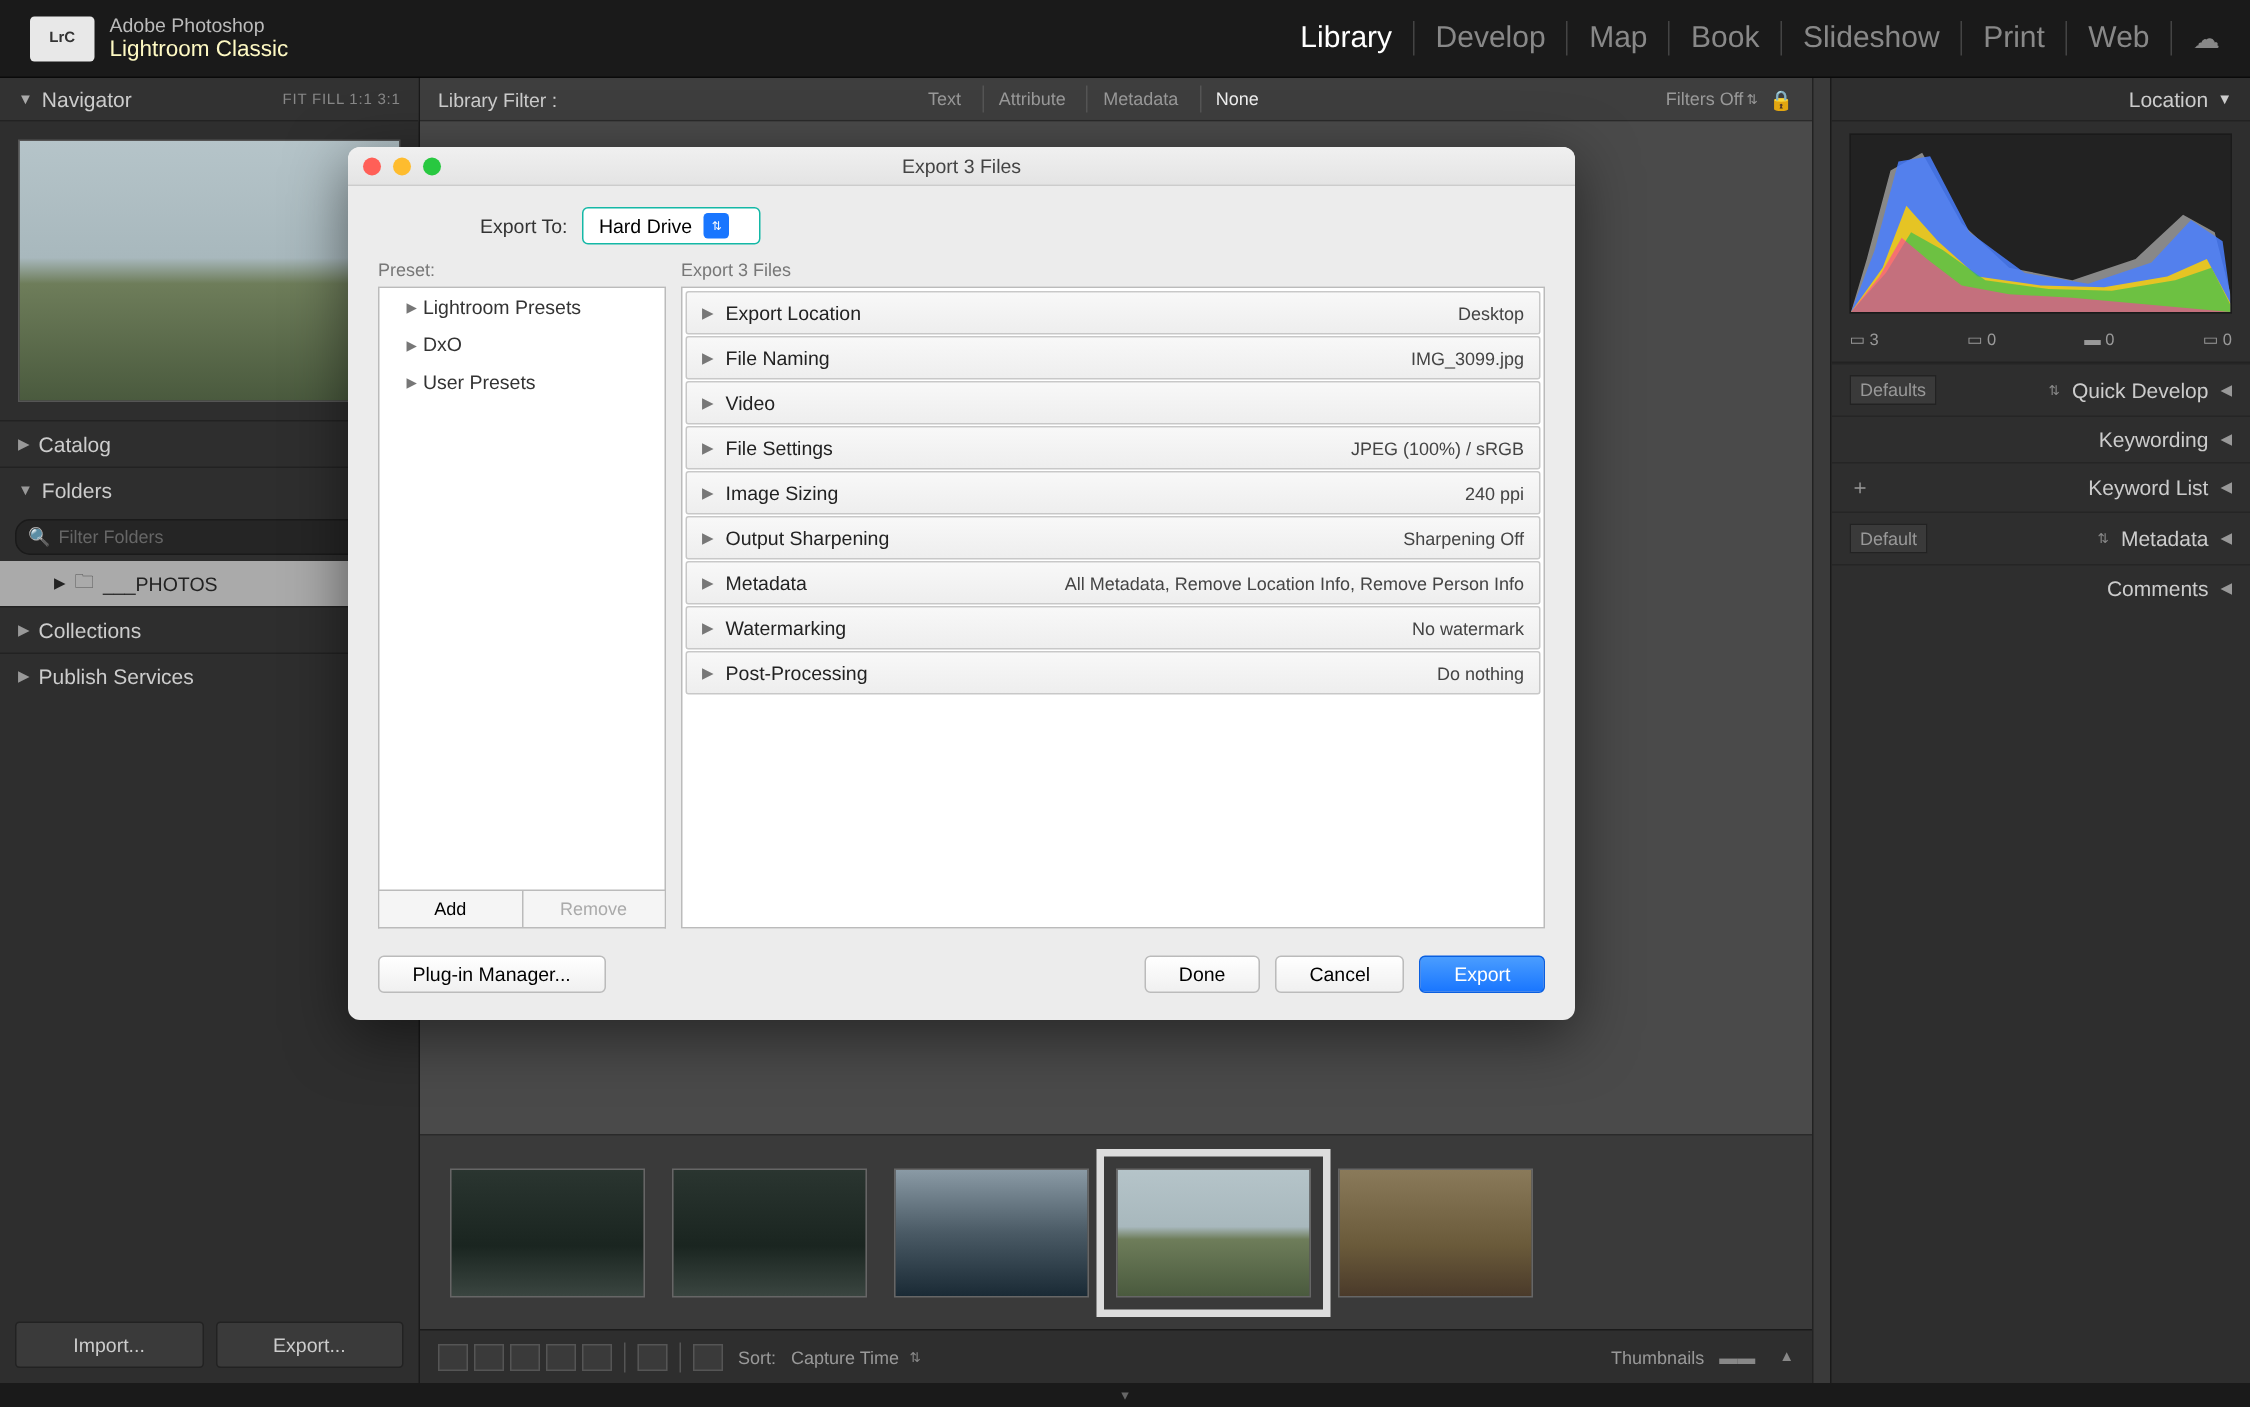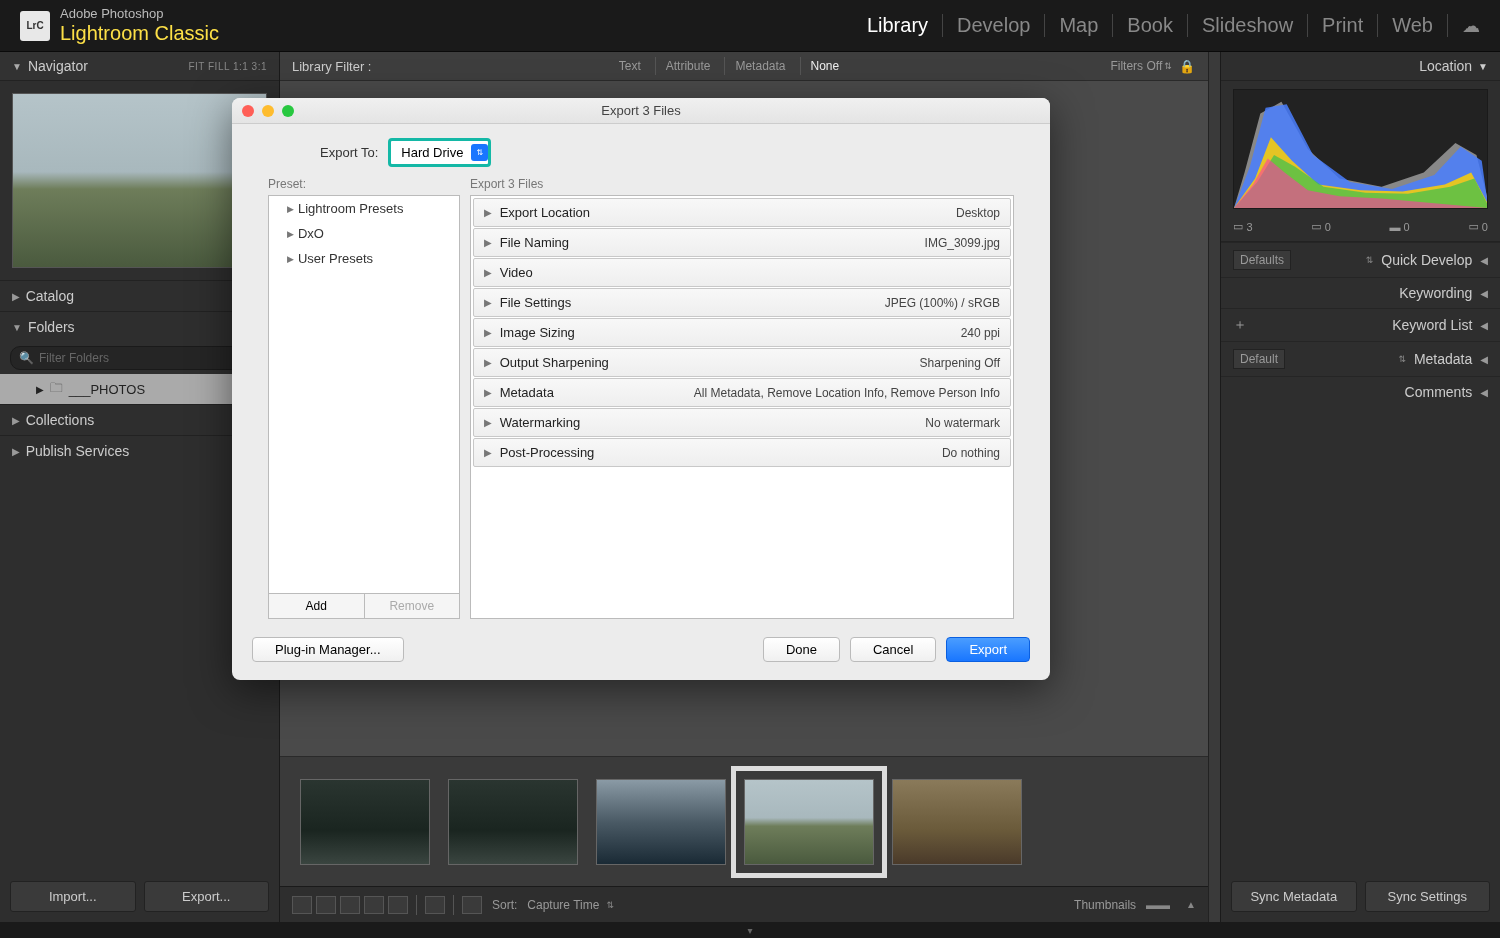--- a/index.html
+++ b/index.html
@@ -1,20 +1,20 @@
 <!DOCTYPE html>
 <html><head>
 <meta charset="utf-8">
 <style>
 *{margin:0;padding:0;box-sizing:border-box;font-family:-apple-system,"Helvetica Neue",Arial,sans-serif;user-select:none}
 body{background:#000;width:1500px;height:938px;overflow:hidden;position:relative}
 .top-bar{height:52px;background:#1a1a1a;display:flex;align-items:center;padding:0 20px;border-bottom:1px solid #0a0a0a}
-.logo-box{width:30px;height:30px;background:#e8e8e8;border-radius:3px;display:flex;align-items:center;justify-content:center;font-size:10px;font-weight:700;color:#333;margin-right:10px}
+.logo-box{width:43px;height:30px;background:#e8e8e8;border-radius:3px;display:flex;align-items:center;justify-content:center;font-size:10px;font-weight:700;color:#333;margin-right:10px}
 .app-title{color:#bbb;font-size:13px;line-height:1.2}
-.app-title .sub{font-size:20px;color:#fde047}
+.app-title .sub{font-size:15px;color:#fef9c3}
 .modules{margin-left:auto;display:flex;align-items:center;gap:0}
 .mod{color:#888;font-size:20px;padding:0 14px;cursor:pointer;border-right:1px solid #444}
 .mod.active{color:#fff;font-weight:500}
 .cloud{color:#888;font-size:18px;padding-left:14px}
 .main{display:flex;height:calc(100% - 68px)}
 .left-panel{width:280px;background:#2e2e2e;display:flex;flex-direction:column;border-right:1px solid #1a1a1a}
 .panel-header{display:flex;align-items:center;padding:6px 12px;color:#ccc;font-size:14px;background:#323232;border-bottom:1px solid #222}
 .panel-header .tri{margin-right:6px;font-size:10px;color:#aaa}
 .panel-header .right{margin-left:auto;font-size:10px;color:#888;letter-spacing:0.5px}
 .nav-thumb{margin:12px;height:175px;background:linear-gradient(180deg,#b5c4c9 0%,#a8b8bd 45%,#6e7d5a 55%,#4a5a3e 100%);border:1px solid #555}
@@ -71,23 +71,23 @@
 .dialog{position:absolute;left:232px;top:98px;width:818px;height:582px;background:#ececec;border-radius:8px;box-shadow:0 10px 40px rgba(0,0,0,0.5);display:flex;flex-direction:column;overflow:hidden}
 .dlg-titlebar{height:26px;background:linear-gradient(#f0f0f0,#e4e4e4);display:flex;align-items:center;padding:0 10px;border-bottom:1px solid #ccc;position:relative}
 .dlg-lights{display:flex;gap:8px;position:absolute;left:10px}
 .dlg-light{width:12px;height:12px;border-radius:50%}
 .dlg-light.r{background:#ff5f57}
 .dlg-light.y{background:#febc2e}
 .dlg-light.g{background:#28c840}
 .dlg-title{margin:0 auto;font-size:13px;color:#444}
 .dlg-row1{display:flex;align-items:center;padding:14px 20px 10px;gap:10px}
 .dlg-row1 .lbl{margin-left:68px;font-size:13px;color:#333}
-.dlg-select{display:flex;align-items:center;background:#fff;border:3px solid #14b8a6;border-radius:4px;padding:3px 0 3px 10px;font-size:13px;gap:8px}
+.dlg-select{display:flex;align-items:center;background:#fff;border:1px solid #14b8a6;border-radius:4px;padding:3px 20px 3px 10px;font-size:13px;gap:8px}
 .dlg-select .arrow{background:#1976ff;color:#fff;width:17px;height:17px;border-radius:3px;display:flex;align-items:center;justify-content:center;font-size:8px;line-height:1}
-.dlg-body{display:flex;flex:1;padding:0 36px}
+.dlg-body{display:flex;flex:1;padding:0 20px}
 .preset-col{width:192px;display:flex;flex-direction:column}
 .preset-col .phead{font-size:12px;color:#777;padding-bottom:4px}
 .preset-list{flex:1;background:#fff;border:1px solid #bbb;overflow:auto}
 .preset-item{padding:5px 8px 5px 18px;font-size:13px;color:#333;display:flex;align-items:center;gap:4px;cursor:pointer}
 .preset-item .tri{font-size:9px;color:#777}
 .preset-btns{display:flex;border:1px solid #bbb;border-top:none}
 .pbtn{flex:1;text-align:center;padding:5px;font-size:12px;background:#f5f5f5;cursor:pointer}
 .pbtn.dis{color:#aaa}
 .pbtn+.pbtn{border-left:1px solid #bbb}
 .settings-col{flex:1;margin-left:10px;display:flex;flex-direction:column}
@@ -258,24 +258,20 @@
       <span class="sel">Default</span>
       <span style="font-size:9px;color:#888">⇅</span>
       <span>Metadata</span>
       <span class="tri">◀</span>
     </div>
     <div class="rp-section">
       <span>Comments</span>
       <span class="tri">◀</span>
     </div>
     <div class="rp-spacer"></div>
-    <div class="rp-buttons">
-      <div class="lbtn">Sync Metadata</div>
-      <div class="lbtn">Sync Settings</div>
-    </div>
   </div>
 </div>
 
 <div class="bottom-handle">
     <span class="grip">▾</span>
   </div>
 
 <div class="dialog">
   <div class="dlg-titlebar">
     <div class="dlg-lights">

